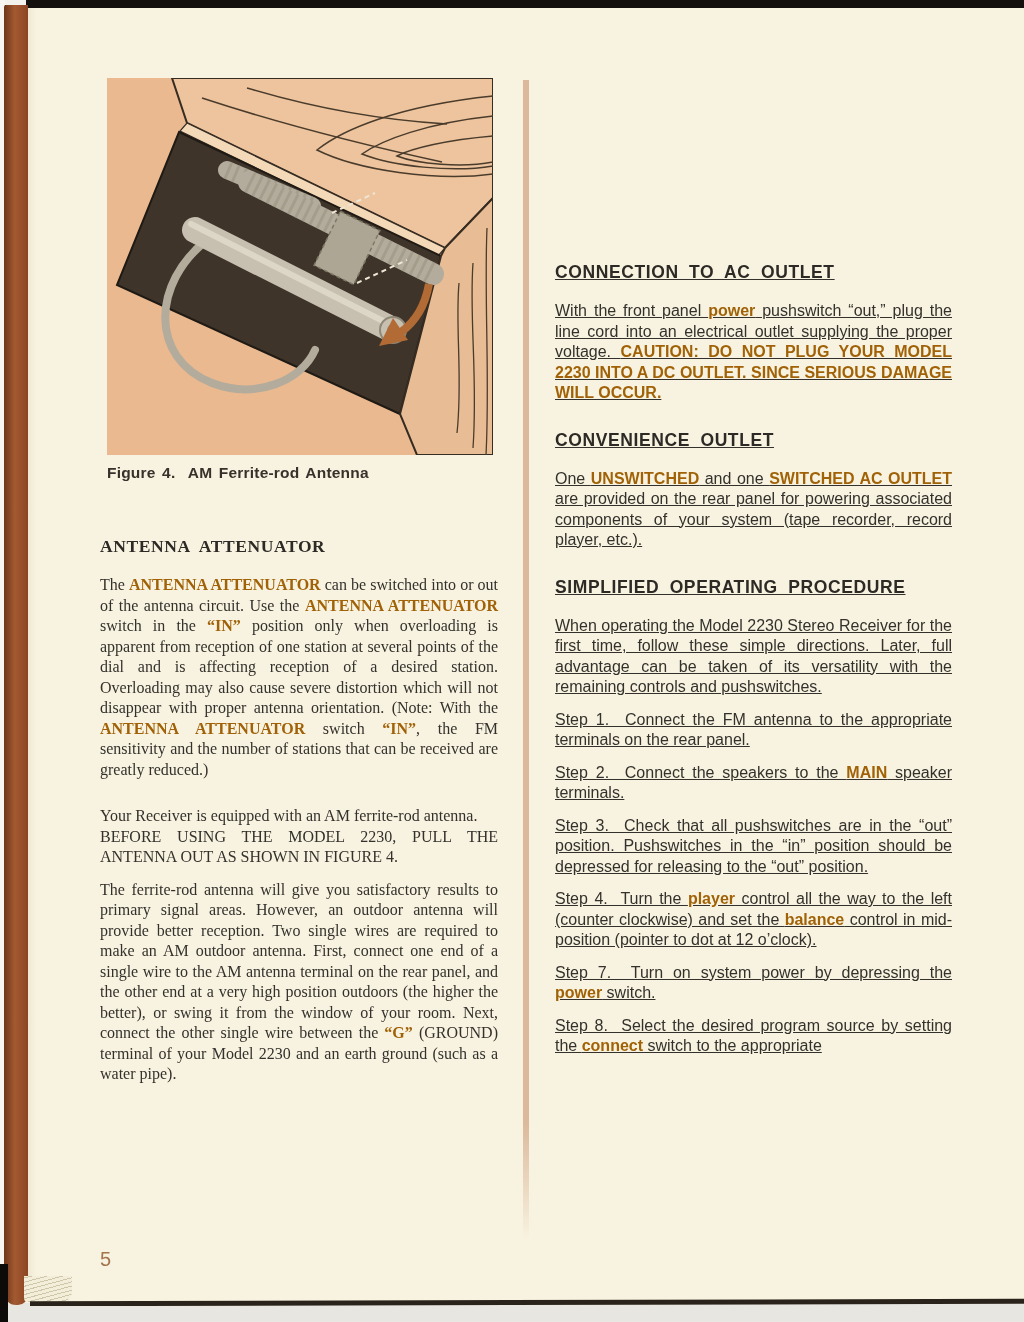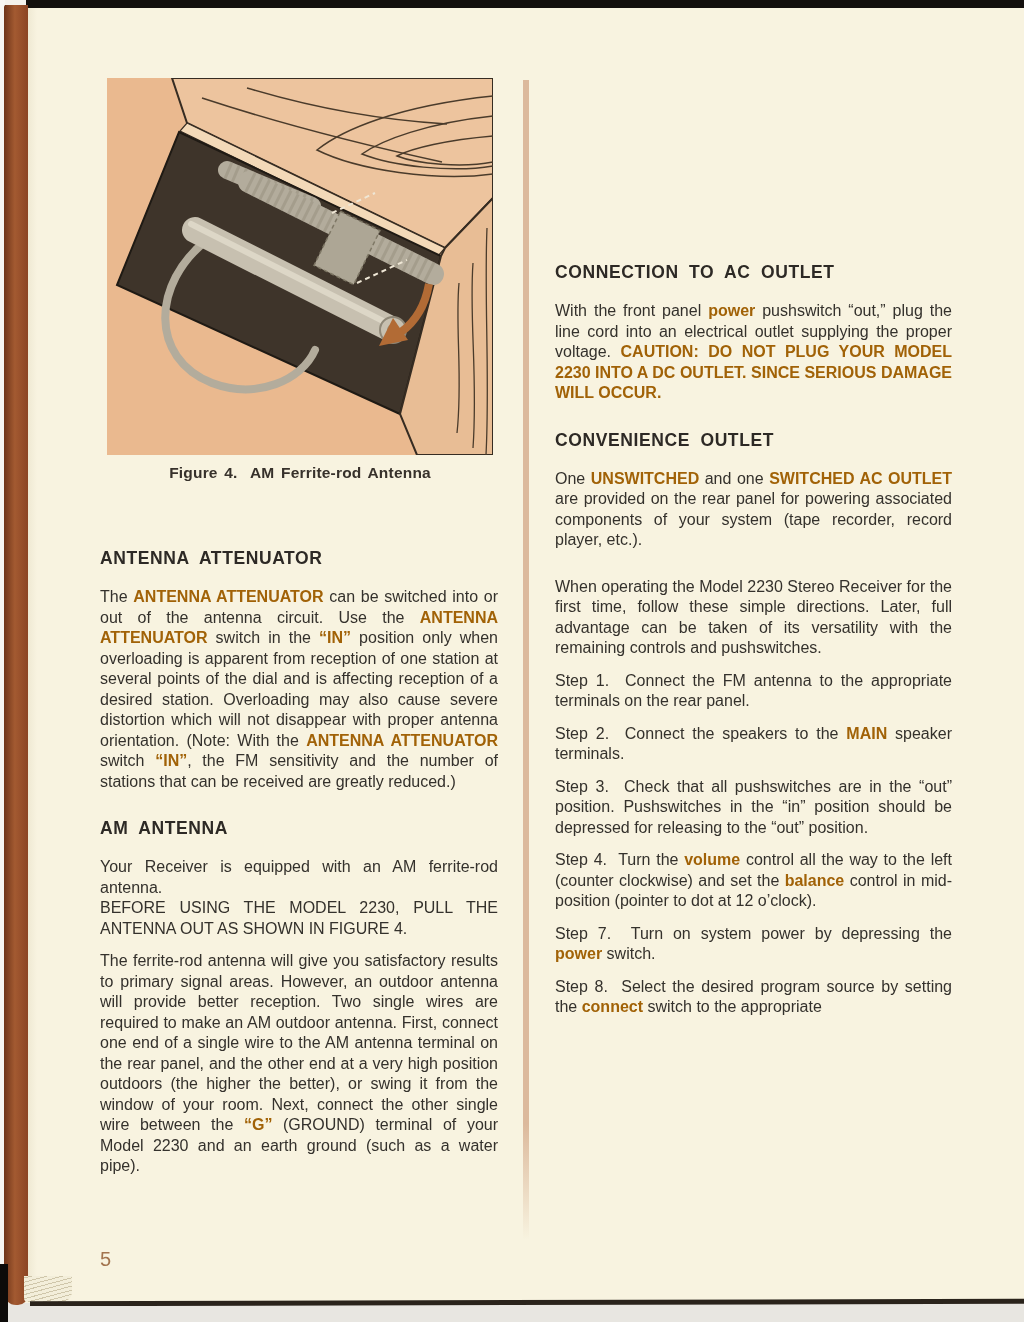--- a/index.html
+++ b/index.html
@@ -30,32 +30,32 @@
     border-radius:0 0 10px 4px;
   }
   .page-bottom-line{position:absolute;left:30px;top:1300px;width:994px;height:5px;background:#2a231b;transform:skewY(-0.15deg);}
   .scan-bottom{position:absolute;left:0;top:1306px;width:1024px;height:16px;background:#e8e6e1;}
   .corner-black{position:absolute;left:0;top:1264px;width:8px;height:58px;background:#0d0b09;}
 
   .figure{position:absolute;left:107px;top:78px;width:386px;height:377px;}
   .figure svg{display:block;width:100%;height:100%;}
   .figure-caption{
     position:absolute;left:107px;top:464px;width:386px;
-    text-align:center;font-weight:bold;font-size:15.5px;color:#37312b;
+    text-align:left;font-weight:bold;font-size:15.5px;color:#37312b;
     letter-spacing:.2px;word-spacing:2px;
   }
 
   .divider{
     position:absolute;left:523px;top:80px;width:6px;height:1160px;
     background:linear-gradient(to bottom,#dcb99c 0%,#dcb99c 90%,rgba(220,185,156,0) 100%);
   }
 
   .col{position:absolute;color:#34312c;}
-  .col-left{left:100px;top:548px;width:398px;}
-  .col-right{left:555px;top:262px;width:397px;}
+  .col-left{left:100px;top:536px;width:398px;font-family:Liberation Serif, serif;}
+  .col-right{left:555px;top:262px;width:397px;text-decoration:underline;}
   .doc-section{margin:0 0 26px 0;}
   .doc-section h3{
     margin:0 0 18px 0;font-size:17.5px;font-weight:bold;color:#2d2925;
     letter-spacing:.6px;word-spacing:5px;
   }
   .doc-section p{
     margin:0 0 12px 0;font-size:16px;line-height:20.5px;text-align:justify;
   }
   .doc-section p:last-child{margin-bottom:0;}
   .doc-section b{font-weight:bold;color:#a16207;}
@@ -135,40 +135,40 @@
 <div class="figure-caption">Figure 4.&nbsp; AM Ferrite-rod Antenna</div>
 
 <div class="divider"></div>
 
 <div id="left-column" class="col col-left">
     <section class="doc-section">
       <h3>ANTENNA ATTENUATOR</h3>
       <p><span>The </span><b>ANTENNA ATTENUATOR</b><span> can be switched into or out of the antenna circuit. Use the </span><b>ANTENNA ATTENUATOR</b><span> switch in the </span><b>“IN”</b><span> position only when overloading is apparent from reception of one station at several points of the dial and is affecting reception of a desired station. Overloading may also cause severe distortion which will not disappear with proper antenna orientation. (Note: With the </span><b>ANTENNA ATTENUATOR</b><span> switch </span><b>“IN”</b><span>, the FM sensitivity and the number of stations that can be received are greatly reduced.)</span></p>
     </section>
     <section class="doc-section">
-      <h3>AM ANTENNA</h3>
       <p><span>Your Receiver is equipped with an AM ferrite-rod antenna.</span><br><span>BEFORE USING THE MODEL 2230, PULL THE ANTENNA OUT AS SHOWN IN FIGURE 4.</span></p>
       <p><span>The ferrite-rod antenna will give you satisfactory results to primary signal areas. However, an outdoor antenna will provide better reception. Two single wires are required to make an AM outdoor antenna. First, connect one end of a single wire to the AM antenna terminal on the rear panel, and the other end at a very high position outdoors (the higher the better), or swing it from the window of your room. Next, connect the other single wire between the </span><b>“G”</b><span> (GROUND) terminal of your Model 2230 and an earth ground (such as a water pipe).</span></p>
     </section>
   </div>
 <div id="right-column" class="col col-right">
     <section class="doc-section">
       <h3>CONNECTION TO AC OUTLET</h3>
       <p><span>With the front panel </span><b>power</b><span> pushswitch “out,” plug the line cord into an electrical outlet supplying the proper voltage. </span><b>CAUTION: DO NOT PLUG YOUR MODEL 2230 INTO A DC OUTLET. SINCE SERIOUS DAMAGE WILL OCCUR.</b></p>
     </section>
     <section class="doc-section">
       <h3>CONVENIENCE OUTLET</h3>
       <p><span>One </span><b>UNSWITCHED</b><span> and one </span><b>SWITCHED AC OUTLET</b><span> are provided on the rear panel for powering associated components of your system (tape recorder, record player, etc.).</span></p>
     </section>
     <section class="doc-section">
+      <h3>SIMPLIFIED OPERATING PROCEDURE</h3>
       <p><span>When operating the Model 2230 Stereo Receiver for the first time, follow these simple directions. Later, full advantage can be taken of its versatility with the remaining controls and pushswitches.</span></p>
       <p><span>Step 1.&nbsp; Connect the FM antenna to the appropriate terminals on the rear panel.</span></p>
       <p><span>Step 2.&nbsp; Connect the speakers to the </span><b>MAIN</b><span> speaker terminals.</span></p>
       <p><span>Step 3.&nbsp; Check that all pushswitches are in the “out” position. Pushswitches in the “in” position should be depressed for releasing to the “out” position.</span></p>
-      <p><span>Step 4.&nbsp; Turn the </span><b>volume</b><span> control all the way to the left (counter clockwise) and set the </span><b>balance</b><span> control in mid-position (pointer to dot at 12 o’clock).</span></p>
+      <p><span>Step 4.&nbsp; Turn the </span><b>player</b><span> control all the way to the left (counter clockwise) and set the </span><b>balance</b><span> control in mid-position (pointer to dot at 12 o’clock).</span></p>
       <p><span>Step 7.&nbsp; Turn on system power by depressing the </span><b>power</b><span> switch.</span></p>
       <p><span>Step 8.&nbsp; Select the desired program source by setting the </span><b>connect</b><span> switch to the appropriate</span></p>
     </section>
   </div>
 
 <div class="page-number">5</div>
 
 <div class="page-stack"></div>
 <div class="page-bottom-line"></div>
 <div class="scan-bottom"></div>

